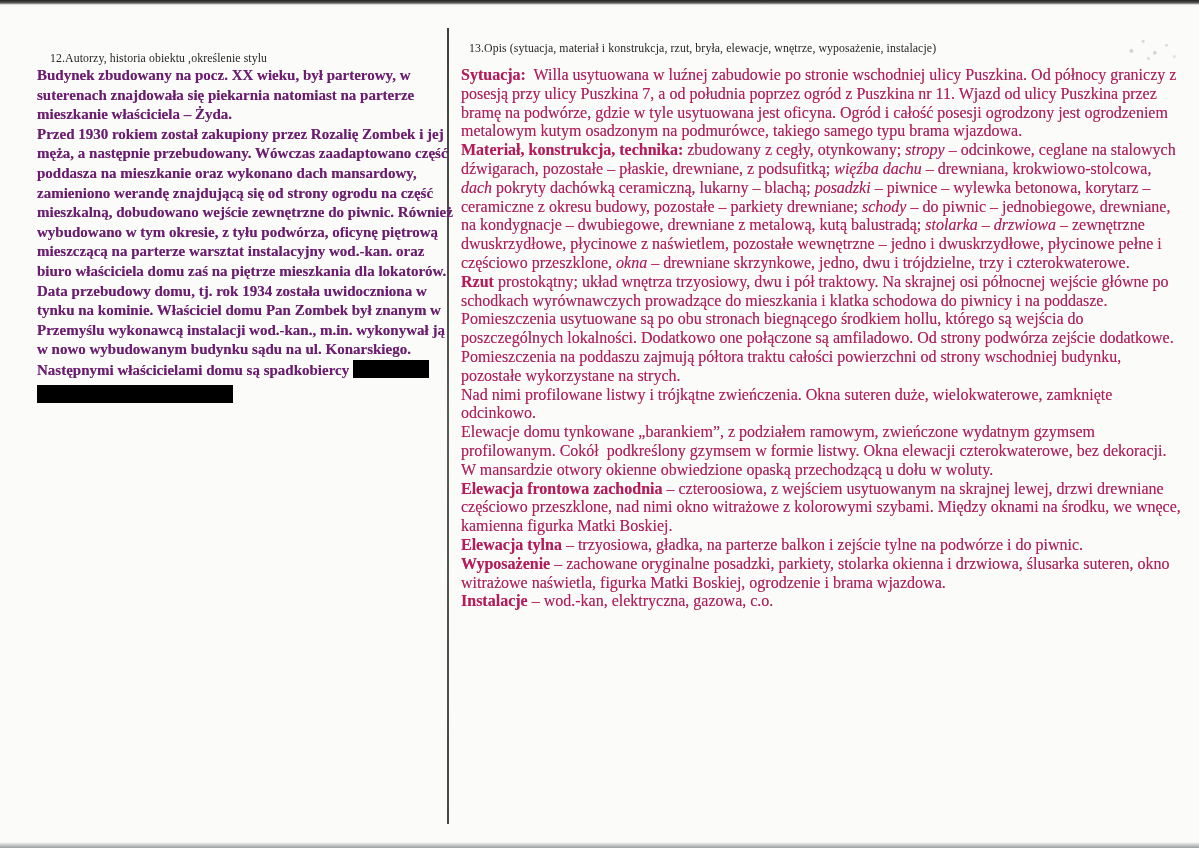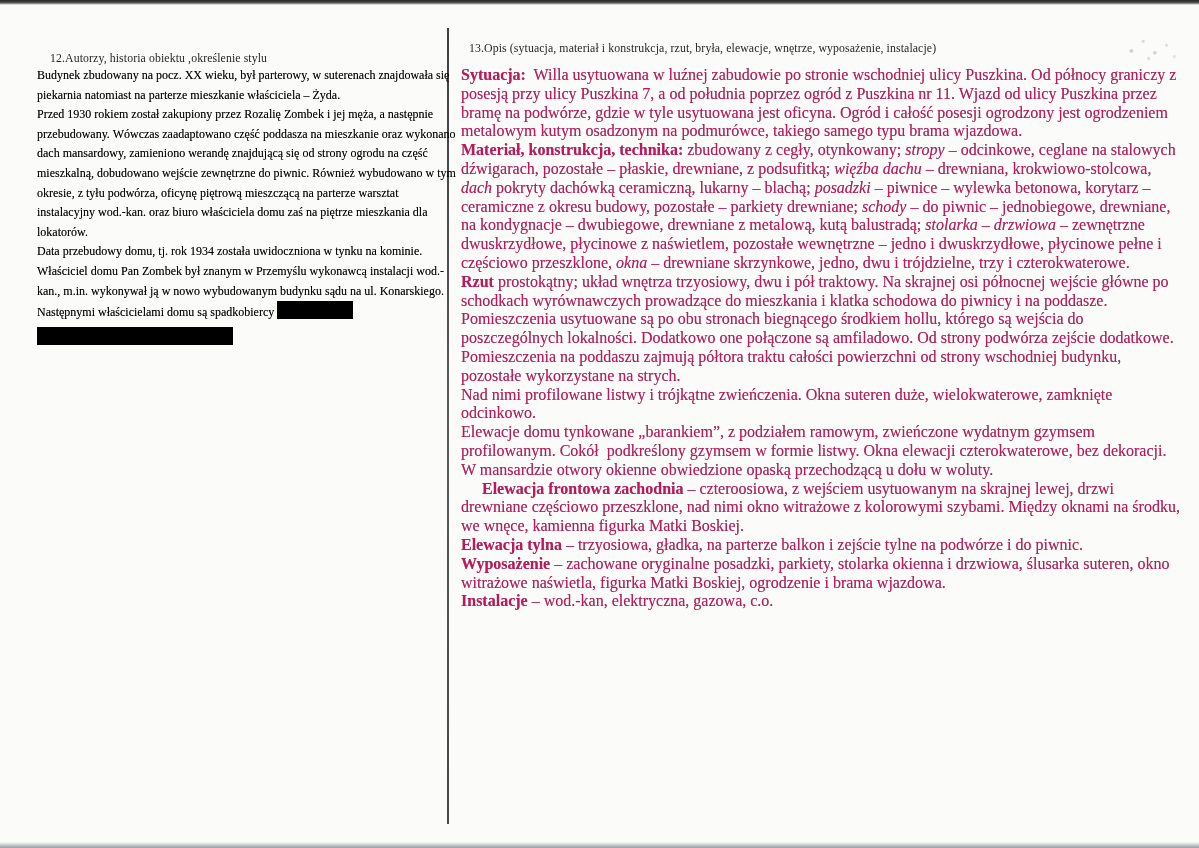--- a/index.html
+++ b/index.html
@@ -37,23 +37,24 @@
     white-space: nowrap;
   }
   .col-header.left { left: 50px; top: 51px; }
   .col-header.right { left: 469px; top: 41px; }
 
   .col { position: absolute; }
   .col p { margin: 0; padding: 0; }
 
   .left-col {
     left: 37px; top: 66px; width: 422px;
-    font-size: 12px; line-height: 19.6px;
-    color: #000000;
+    font-size: 15px; line-height: 19.6px;
+    color: #701a75;
     text-shadow: 0 0 0.4px rgba(20,20,20,0.45);
+    font-weight: bold;
   }
   .right-col {
     left: 461px; top: 66px; width: 722px;
     font-size: 16px; line-height: 18.8px;
     color: #be185d;
     text-shadow: 0 0 0.35px rgba(20,20,20,0.4);
   }
 
   .redact {
     display: inline-block;
@@ -92,21 +93,21 @@
     <p><span>Data przebudowy domu, tj. rok 1934 została uwidoczniona w tynku na kominie. Właściciel domu Pan Zombek był znanym w Przemyślu wykonawcą instalacji wod.-kan., m.in. wykonywał ją w nowo wybudowanym budynku sądu na ul. Konarskiego.</span></p>
     <p><span>Następnymi właścicielami domu są spadkobiercy </span><span class="redact" style="width: 76px; height: 18px;"></span><span class="redact block" style="width: 196px; height: 18px;"></span></p>
   </div>
 
   <div class="col right-col">
     <p><span style="font-weight: bold;">Sytuacja:</span><span>&nbsp; Willa usytuowana w luźnej zabudowie po stronie wschodniej ulicy Puszkina. Od północy graniczy z posesją przy ulicy Puszkina 7, a od południa poprzez ogród z Puszkina nr 11. Wjazd od ulicy Puszkina przez bramę na podwórze, gdzie w tyle usytuowana jest oficyna. Ogród i całość posesji ogrodzony jest ogrodzeniem metalowym kutym osadzonym na podmurówce, takiego samego typu brama wjazdowa.</span></p>
     <p><span style="font-weight: bold;">Materiał, konstrukcja, technika:</span><span> zbudowany z cegły, otynkowany; </span><span style="font-style: italic;">stropy</span><span> – odcinkowe, ceglane na stalowych dźwigarach, pozostałe – płaskie, drewniane, z podsufitką; </span><span style="font-style: italic;">więźba dachu</span><span> – drewniana, krokwiowo-stolcowa, </span><span style="font-style: italic;">dach</span><span> pokryty dachówką ceramiczną, lukarny – blachą; </span><span style="font-style: italic;">posadzki</span><span> – piwnice – wylewka betonowa, korytarz – ceramiczne z okresu budowy, pozostałe – parkiety drewniane; </span><span style="font-style: italic;">schody</span><span> – do piwnic – jednobiegowe, drewniane, na kondygnacje – dwubiegowe, drewniane z metalową, kutą balustradą; </span><span style="font-style: italic;">stolarka – drzwiowa</span><span> – zewnętrzne dwuskrzydłowe, płycinowe z naświetlem, pozostałe wewnętrzne – jedno i dwuskrzydłowe, płycinowe pełne i częściowo przeszklone, </span><span style="font-style: italic;">okna</span><span> – drewniane skrzynkowe, jedno, dwu i trójdzielne, trzy i czterokwaterowe.</span></p>
     <p><span style="font-weight: bold;">Rzut</span><span> prostokątny; układ wnętrza trzyosiowy, dwu i pół traktowy. Na skrajnej osi północnej wejście główne po schodkach wyrównawczych prowadzące do mieszkania i klatka schodowa do piwnicy i na poddasze. Pomieszczenia usytuowane są po obu stronach biegnącego środkiem hollu, którego są wejścia do poszczególnych lokalności. Dodatkowo one połączone są amfiladowo. Od strony podwórza zejście dodatkowe.&nbsp; Pomieszczenia na poddaszu zajmują półtora traktu całości powierzchni od strony wschodniej budynku, pozostałe wykorzystane na strych.</span></p>
     <p><span>Nad nimi profilowane listwy i trójkątne zwieńczenia. Okna suteren duże, wielokwaterowe, zamknięte odcinkowo.</span></p>
     <p><span>Elewacje domu tynkowane „barankiem”, z podziałem ramowym, zwieńczone wydatnym gzymsem profilowanym. Cokół&nbsp; podkreślony gzymsem w formie listwy. Okna elewacji czterokwaterowe, bez dekoracji. W mansardzie otwory okienne obwiedzione opaską przechodzącą u dołu w woluty.</span></p>
-    <p><span style="font-weight: bold; margin-left: 21px;">Elewacja frontowa zachodnia</span><span> – czteroosiowa, z wejściem usytuowanym na skrajnej lewej, drzwi drewniane częściowo przeszklone, nad nimi okno witrażowe z kolorowymi szybami. Między oknami na środku, we wnęce, kamienna figurka Matki Boskiej.</span></p>
+    <p><span style="font-weight: bold;">Elewacja frontowa zachodnia</span><span> – czteroosiowa, z wejściem usytuowanym na skrajnej lewej, drzwi drewniane częściowo przeszklone, nad nimi okno witrażowe z kolorowymi szybami. Między oknami na środku, we wnęce, kamienna figurka Matki Boskiej.</span></p>
     <p><span style="font-weight: bold;">Elewacja tylna</span><span> – trzyosiowa, gładka, na parterze balkon i zejście tylne na podwórze i do piwnic.</span></p>
     <p><span style="font-weight: bold;">Wyposażenie</span><span> – zachowane oryginalne posadzki, parkiety, stolarka okienna i drzwiowa, ślusarka suteren, okno witrażowe naświetla, figurka Matki Boskiej, ogrodzenie i brama wjazdowa.</span></p>
     <p><span style="font-weight: bold;">Instalacje</span><span> – wod.-kan, elektryczna, gazowa, c.o.</span></p>
   </div>
 
   <div class="smudge"></div>
 
   <div class="scan-edge-bottom"></div>
 
 </div>

